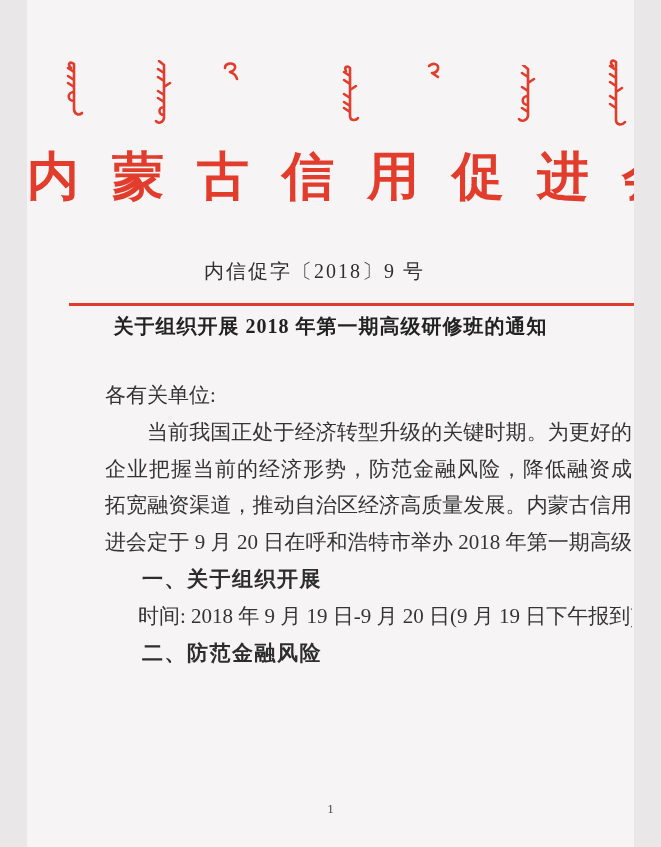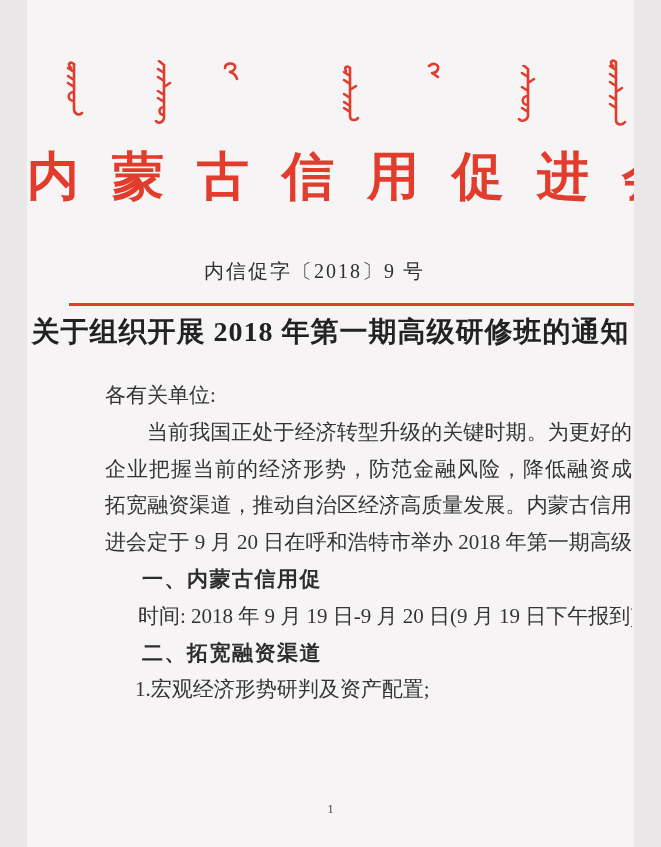--- a/index.html
+++ b/index.html
@@ -29,21 +29,21 @@
     position:absolute; top:258px; left:0; right:0;
     text-align:center; font-size:20px; color:#2f2f2f;
     letter-spacing:2px; transform:translateX(-16px);
   }
   .red-rule {
     position:absolute; top:303px; left:42px;
     width:578px; height:3px; background:#e23c2c;
   }
   .notice-title {
     position:absolute; top:313px; left:0; right:0; margin:0;
-    text-align:center; font-size:28px; font-weight:bold;
+    text-align:center; font-size:20px; font-weight:bold;
     color:#222; letter-spacing:1px; white-space:nowrap;
   }
   .body-col {
     position:absolute; top:377px; left:78px; width:527px;
     font-size:21px; line-height:36.8px; color:#343434;
   }
   .line { height:36.8px; overflow:hidden; }
   .nowrap { white-space:nowrap; }
   .just { text-align:justify; text-align-last:justify; }
   .indent1 { padding-left:42px; }
@@ -100,21 +100,20 @@
   <div class="red-rule"></div>
 
   <h2 class="notice-title">关于组织开展 2018 年第一期高级研修班的通知</h2>
 
   <div class="body-col">
     <div class="line nowrap">各有关单位:</div>
     <div class="line just indent1">当前我国正处于经济转型升级的关键时期。为更好的让</div>
     <div class="line just">企业把握当前的经济形势，防范金融风险，降低融资成本，</div>
     <div class="line just">拓宽融资渠道，推动自治区经济高质量发展。内蒙古信用促</div>
     <div class="line just">进会定于 9 月 20 日在呼和浩特市举办 2018 年第一期高级研</div>
-    <div class="line nowrap heading">一、内蒙古信用促</div>
+    <div class="line nowrap heading">一、关于组织开展</div>
     <div class="line nowrap sub">时间: 2018 年 9 月 19 日-9 月 20 日(9 月 19 日下午报到)</div>
-    <div class="line nowrap heading">二、拓宽融资渠道</div>
-    <div class="line nowrap item">1.宏观经济形势研判及资产配置;</div>
+    <div class="line nowrap heading">二、防范金融风险</div>
   </div>
 
   <div class="page-number">1</div>
 
 </div>
 
 </body></html>

